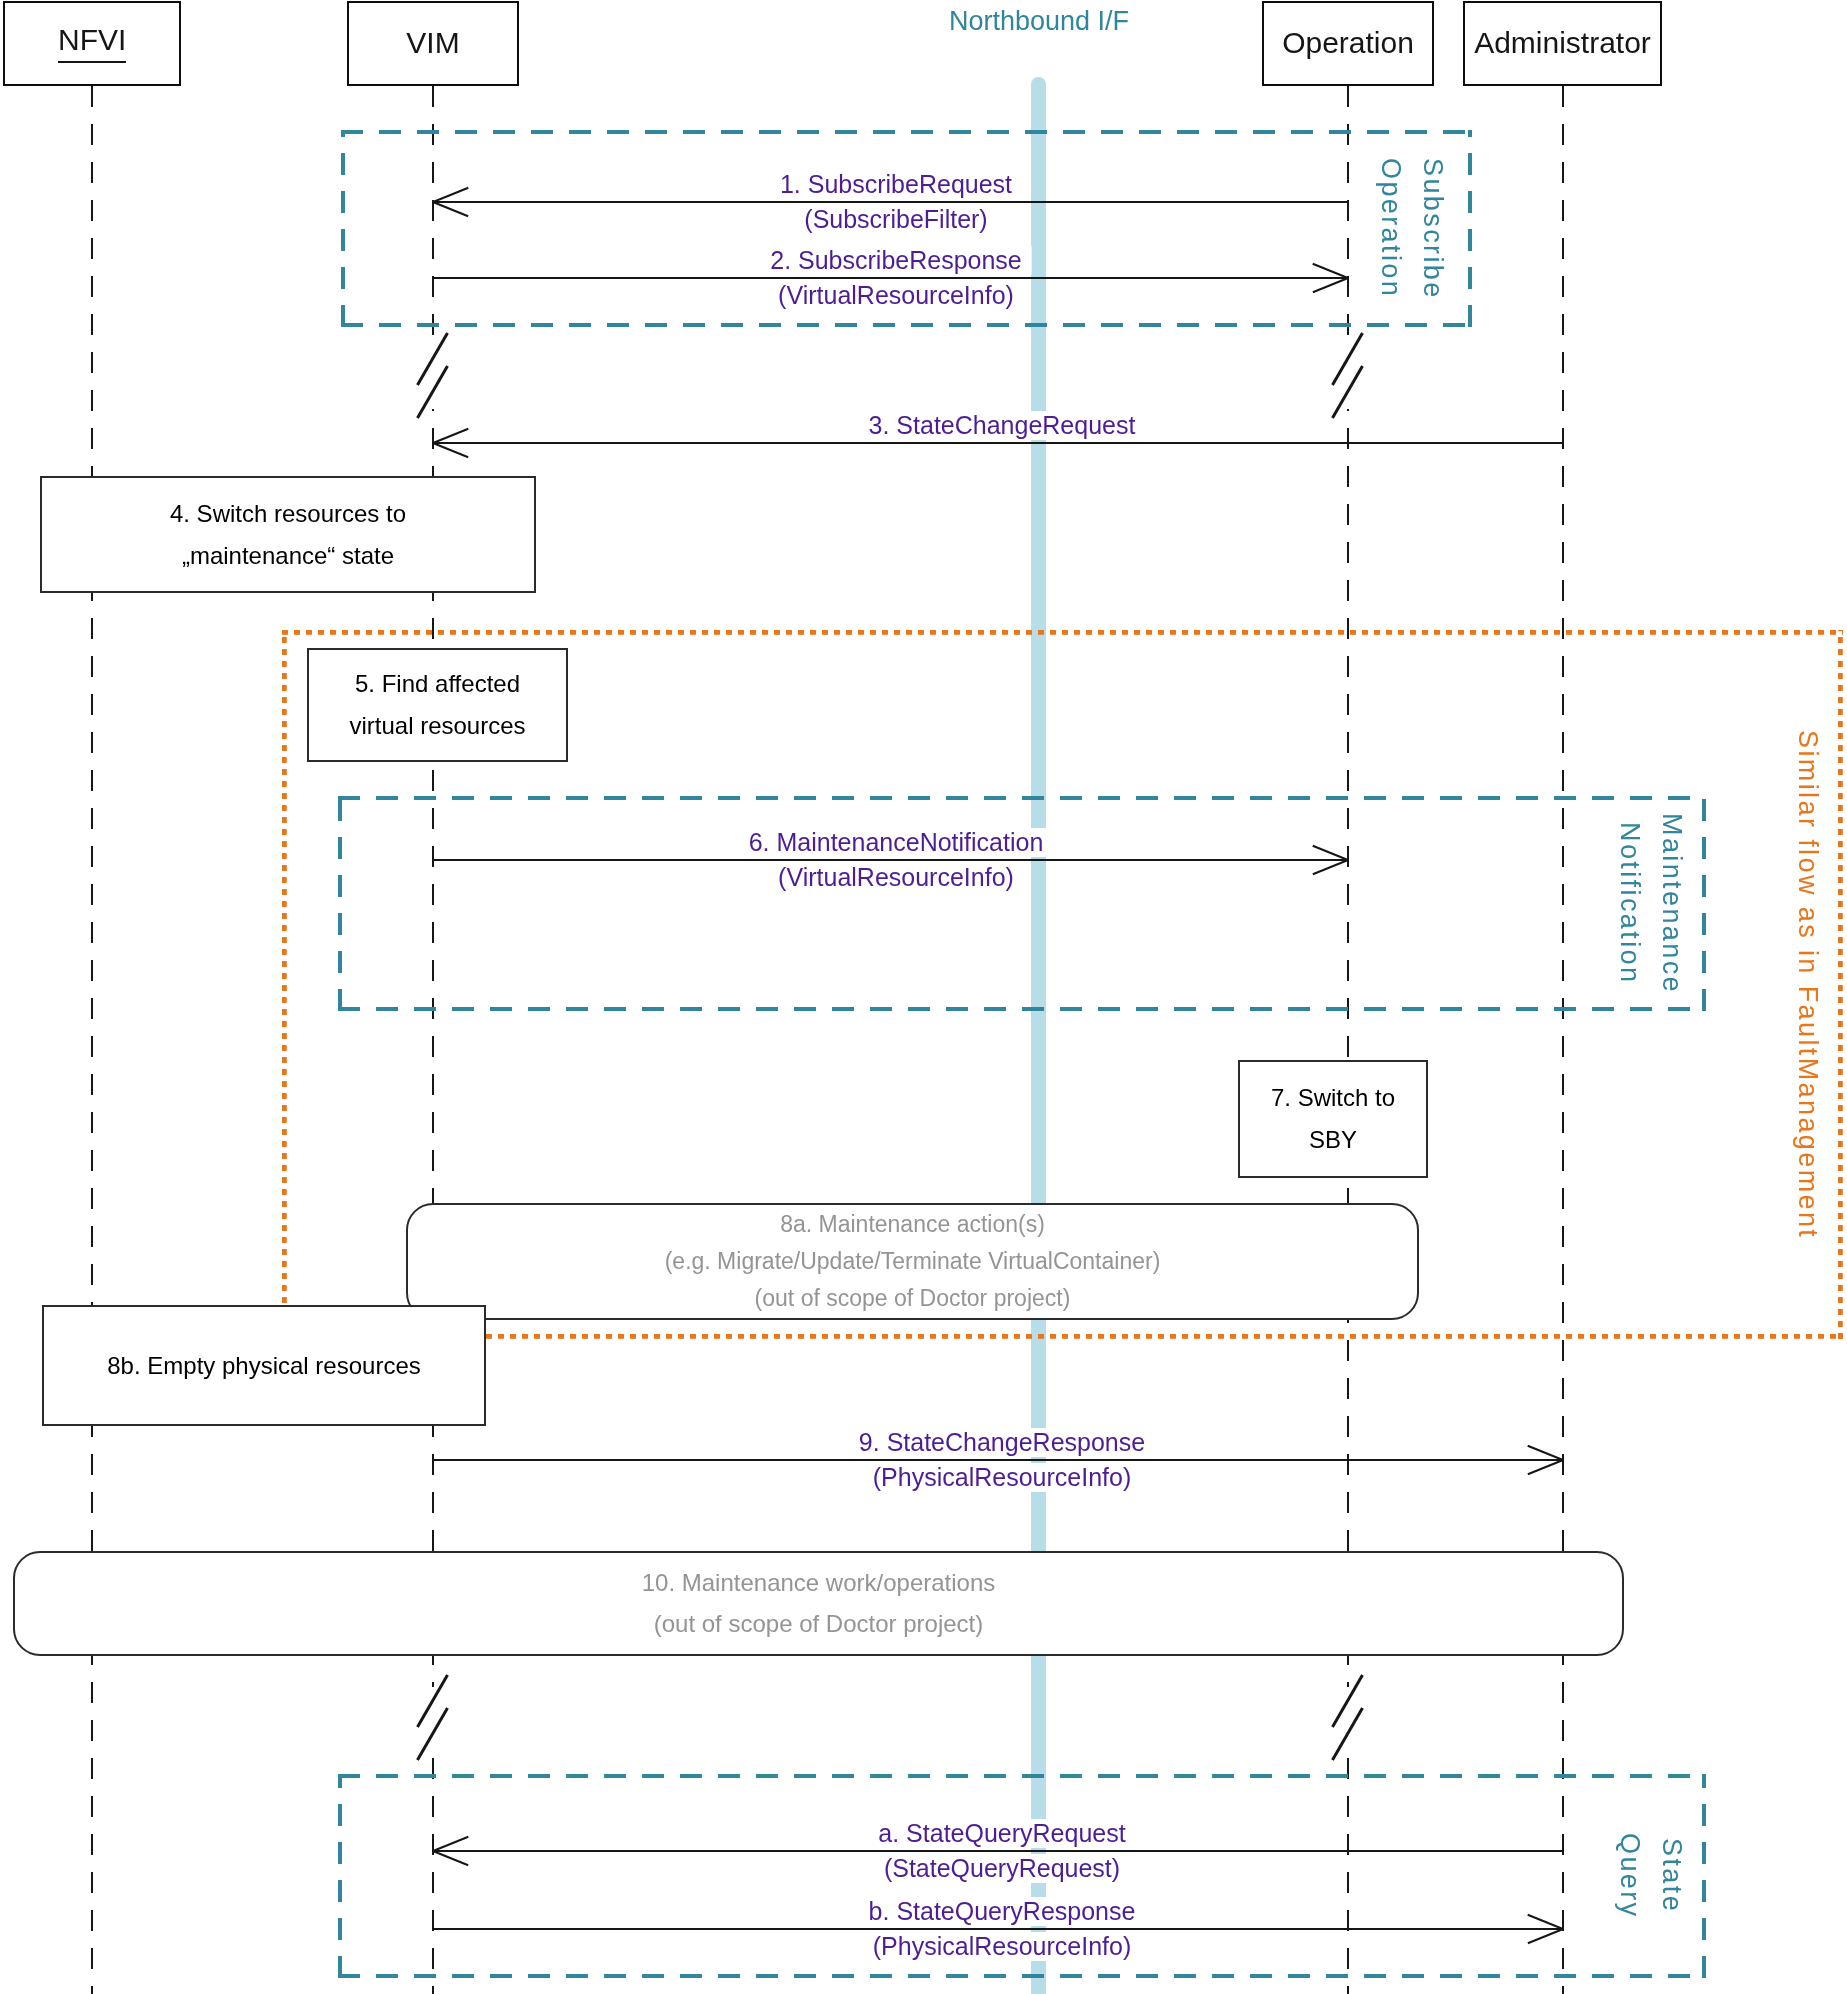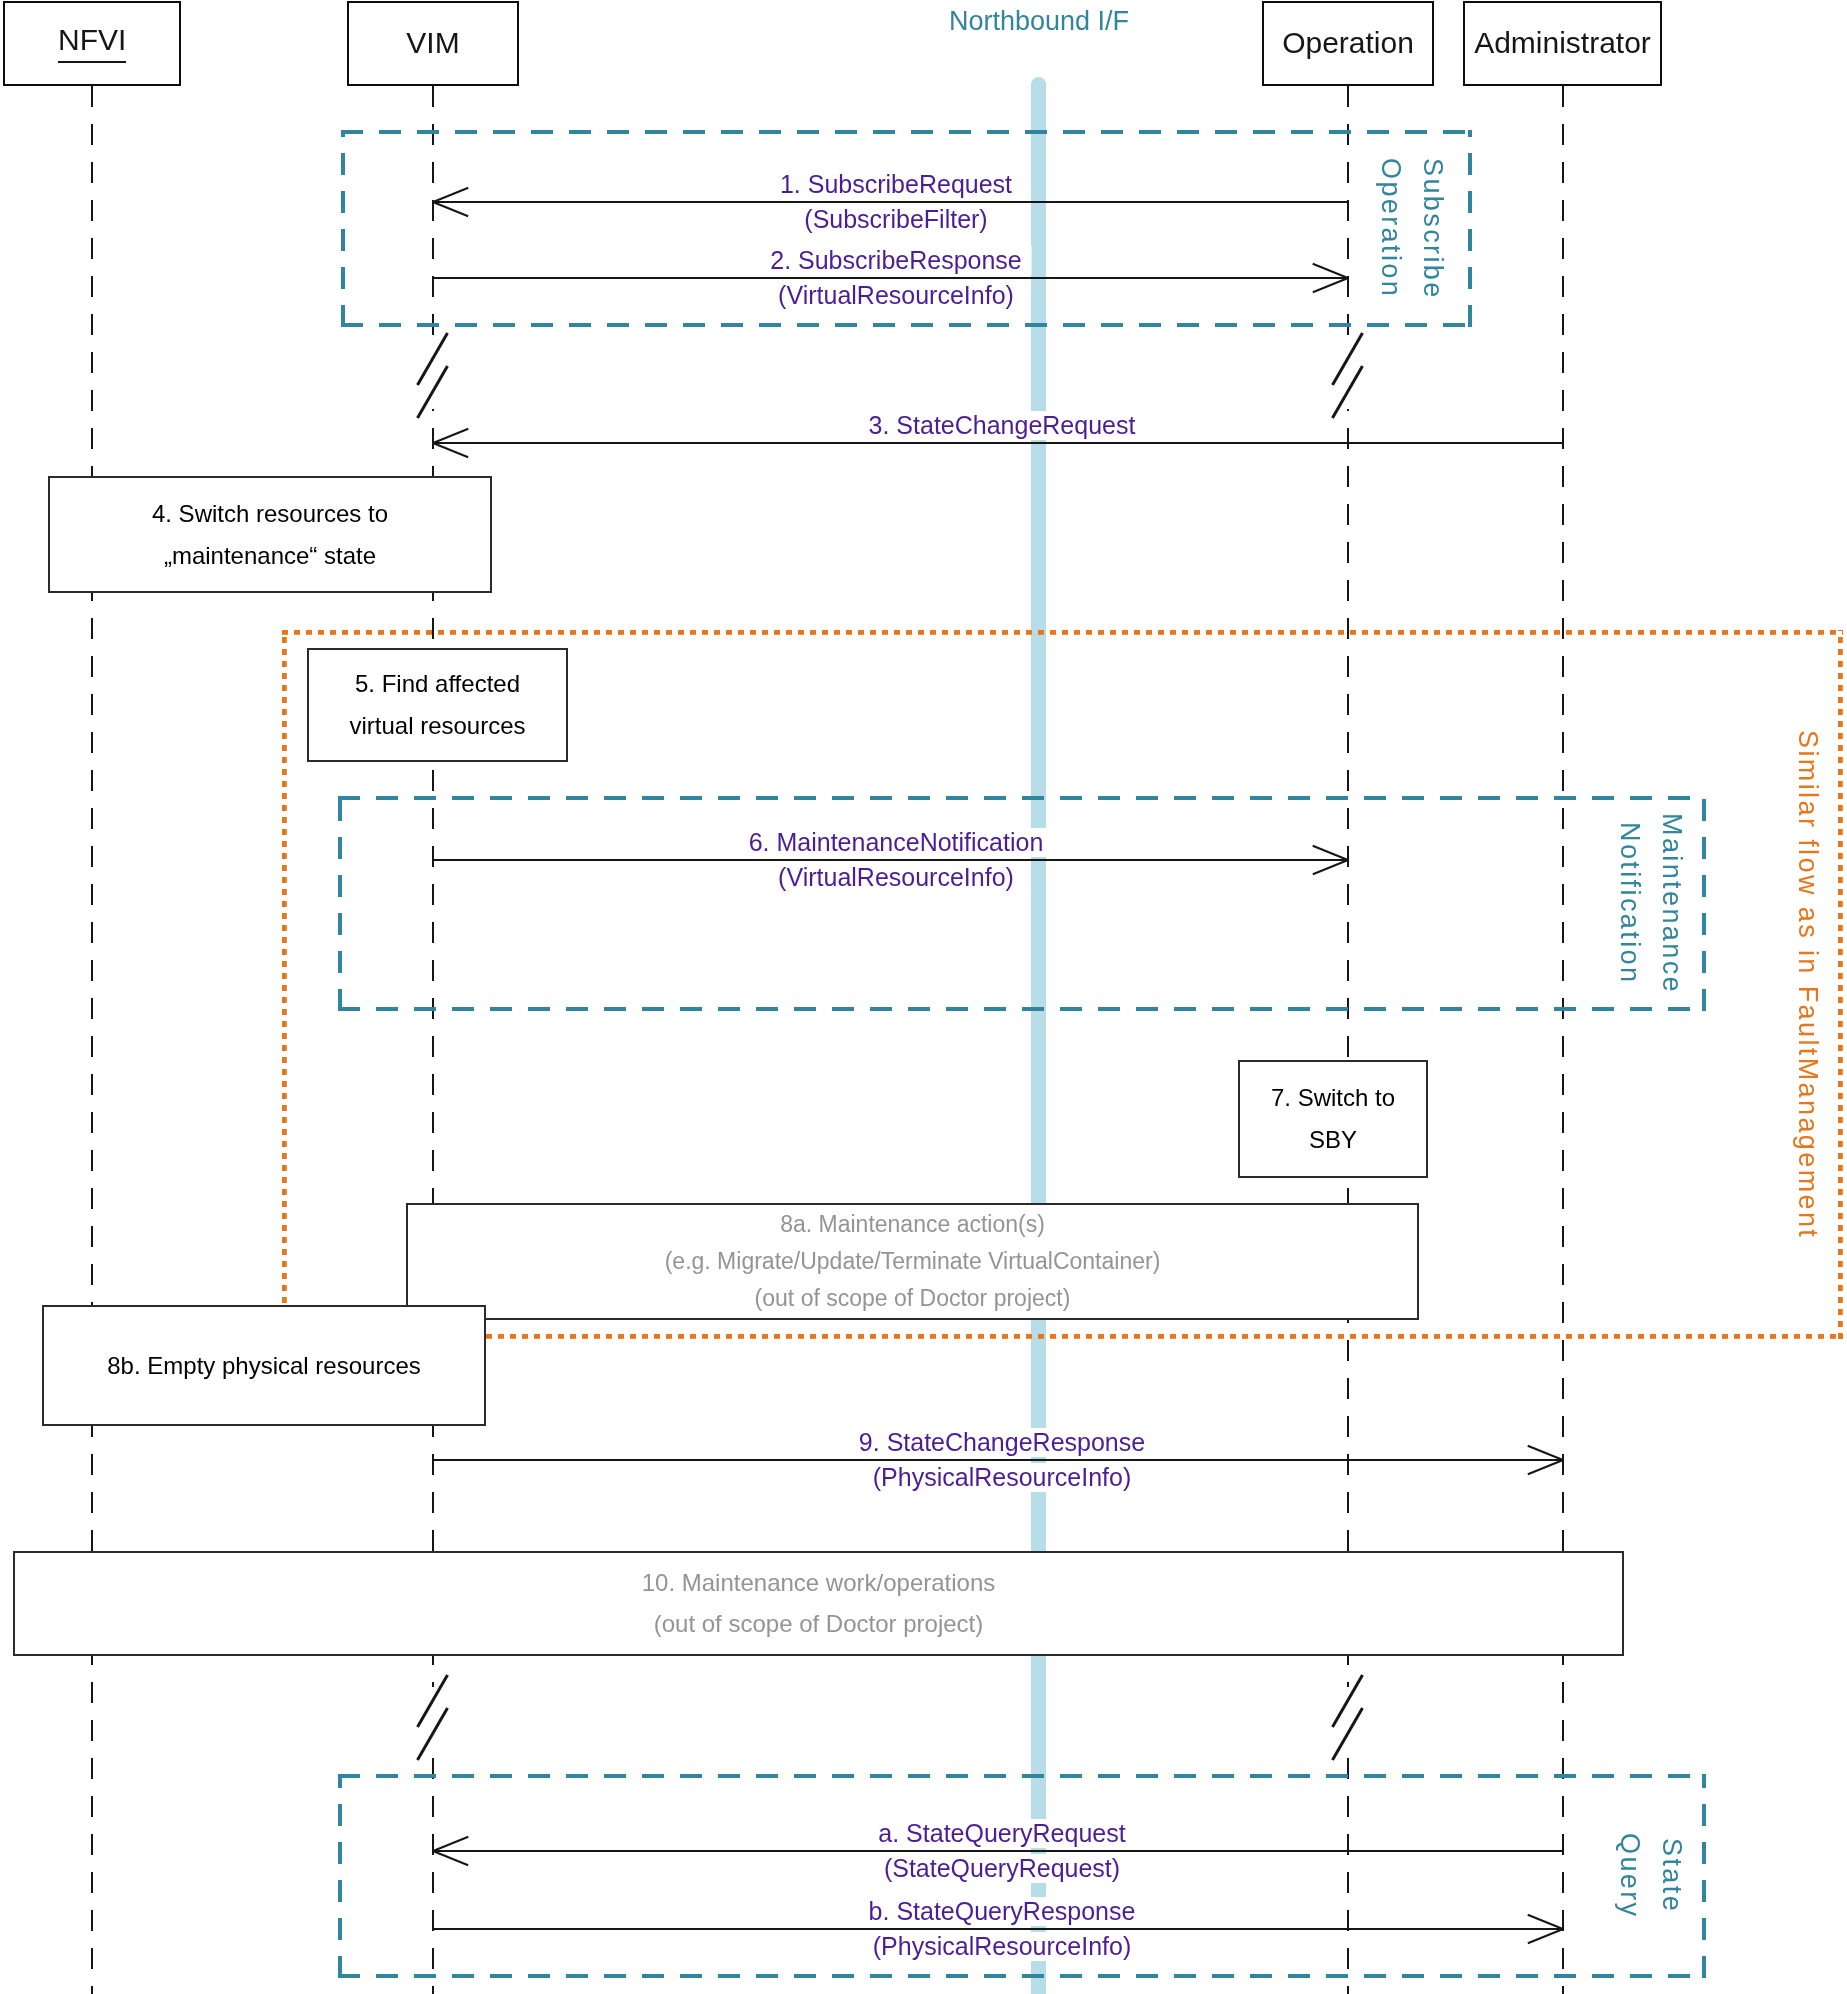--- a/index.html
+++ b/index.html
@@ -39,21 +39,21 @@
     repeating-linear-gradient(0deg,var(--orange) 0 6px,transparent 6px 12px) left top/4.8px 100% no-repeat,
     repeating-linear-gradient(0deg,var(--orange) 0 6px,transparent 6px 12px) right top/4.8px 100% no-repeat;}
   .vlabel{position:absolute;display:flex;align-items:center;justify-content:center;z-index:4;}
   .vtext{writing-mode:vertical-rl;white-space:pre-line;font-size:27px;letter-spacing:2.4px;
     line-height:1.55;color:var(--teal);text-align:center;}
   .vtext.orange{color:var(--orange);}
   
   .abox{position:absolute;background:#fff;border:2px solid #2b2b2b;box-sizing:border-box;
     display:flex;align-items:center;justify-content:center;text-align:center;
     white-space:pre-line;font-size:24px;line-height:1.75;z-index:6;color:#000;}
-  .abox.grey{color:var(--grey);}
+  .abox.grey{color:var(--grey);border-radius:27px;}
   .abox.small{font-size:23px;line-height:1.6;}
   
   .msg{position:absolute;height:88px;z-index:7;}
   .shaft{position:absolute;left:0;right:0;top:43px;height:1.6px;background:var(--ink);}
   .head{position:absolute;top:0;width:0;height:88px;}
   .head.right{right:0;}
   .head.left{left:0;}
   .arm{position:absolute;width:38px;height:1.6px;background:var(--ink);top:43px;}
   .head.right .arm{right:0;transform-origin:right center;}
   .head.right .arm.a{transform:rotate(22deg);}
@@ -117,21 +117,21 @@
   </div>
   <div class="break" style="left:405px;top:1687px">
     <div class="slash s1"></div>
     <div class="slash s2"></div>
   </div>
   <div class="break" style="left:1320px;top:1687px">
     <div class="slash s1"></div>
     <div class="slash s2"></div>
   </div>
 
-  <div class="abox" style="left:48px;top:476px;width:444px;height:117px">4. Switch resources to
+  <div class="abox" style="left:40px;top:476px;width:496px;height:117px">4. Switch resources to
 „maintenance“ state</div>
   <div class="abox" style="left:307px;top:648px;width:261px;height:114px">5. Find affected
 virtual resources</div>
   <div class="abox" style="left:1238px;top:1060px;width:190px;height:118px">7. Switch to
 SBY</div>
   <div class="abox grey small" style="left:406px;top:1203px;width:1013px;height:117px">8a. Maintenance action(s)
 (e.g. Migrate/Update/Terminate VirtualContainer)
 (out of scope of Doctor project)</div>
   <div class="abox" style="left:42px;top:1305px;width:444px;height:121px">8b. Empty physical resources</div>
   <div class="abox grey" style="left:13px;top:1551px;width:1611px;height:105px;line-height:1.7">10. Maintenance work/operations

